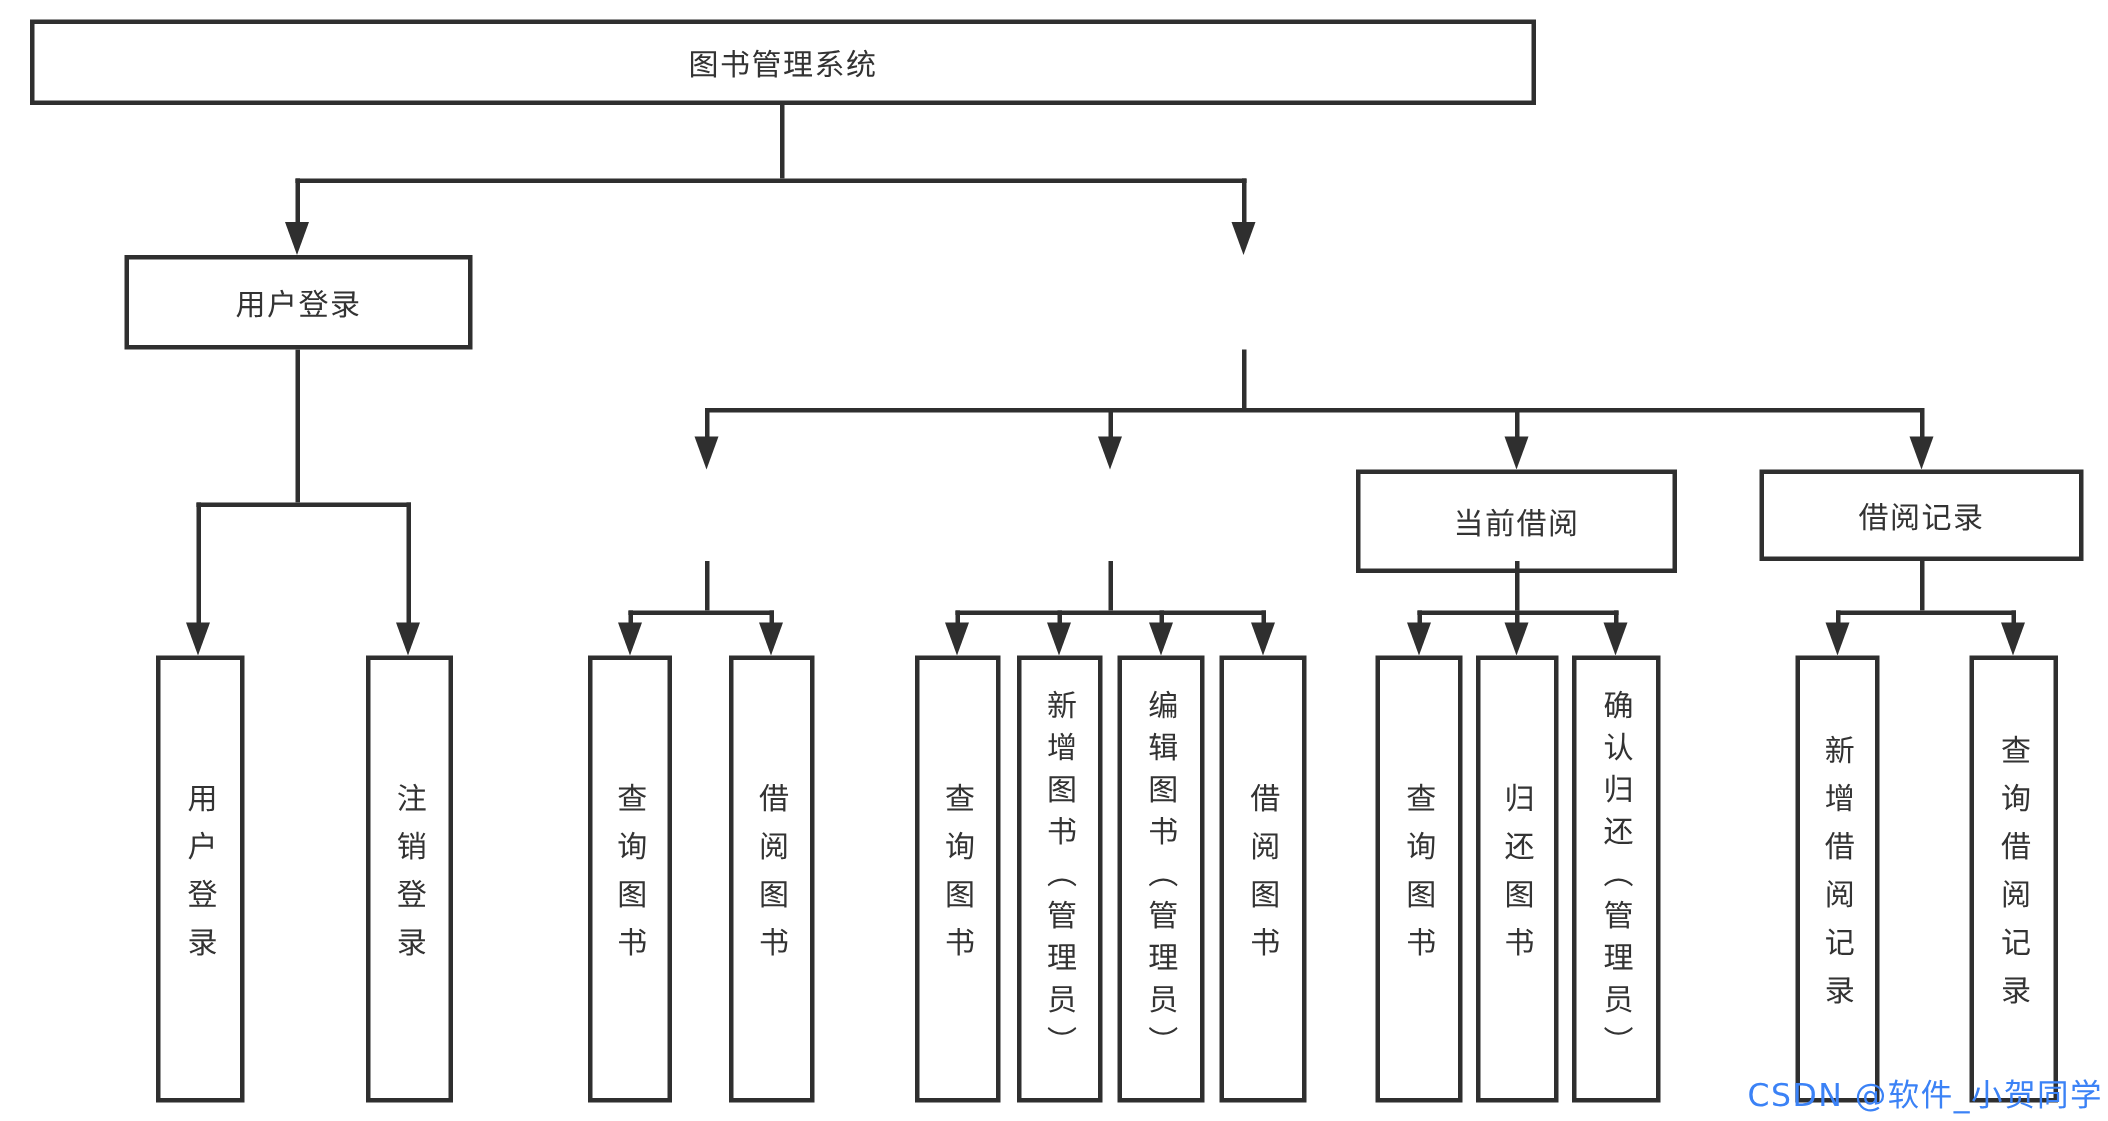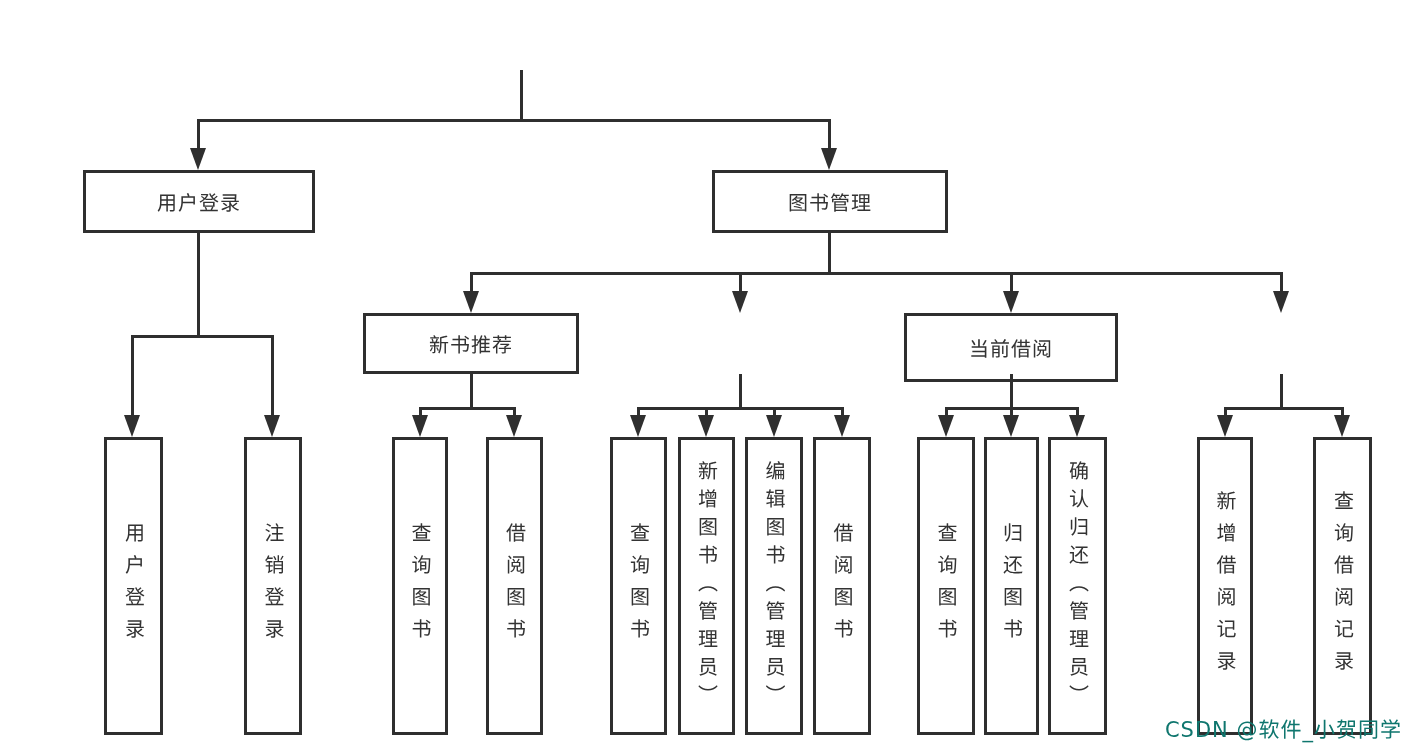--- a/index.html
+++ b/index.html
@@ -20,66 +20,66 @@
   }
   .vlabel.tight { letter-spacing:8px; }
   .line { position:absolute; background:#2f2f2f; }
   .arr {
     position:absolute; width:0; height:0;
     border-left:8px solid transparent; border-right:8px solid transparent;
     border-top:22px solid #2f2f2f;
   }
   .watermark {
     position:absolute; right:3px; bottom:4px;
-    font-size:21px; letter-spacing:1px; color:#0f766e; white-space:nowrap;
+    font-size:21px; letter-spacing:1px; color:#3b82f6; white-space:nowrap;
   }
 </style>
 </head>
 <body>
 
 <div id="canvas">
 
+  <div class="box" style="left:20px;top:13px;width:1004px;height:57px">
+    <span class="hlabel">图书管理系统</span>
+  </div>
 
   <div class="line" style="left:520px;top:70px;width:3px;height:49px"></div>
   <div class="line" style="left:197px;top:119px;width:634px;height:3px"></div>
   <div class="line" style="left:197px;top:119px;width:3px;height:31px"></div>
   <div class="arr" style="left:190px;top:148px"></div>
   <div class="line" style="left:828px;top:119px;width:3px;height:31px"></div>
   <div class="arr" style="left:821px;top:148px"></div>
 
   <div class="box" style="left:83px;top:170px;width:232px;height:63px">
     <span class="hlabel">用户登录</span>
-  </div>
-  <div class="box" style="left:712px;top:170px;width:236px;height:63px">
-    <span class="hlabel">图书管理</span>
   </div>
 
   <div class="line" style="left:197px;top:233px;width:3px;height:102px"></div>
   <div class="line" style="left:131px;top:335px;width:143px;height:3px"></div>
   <div class="line" style="left:131px;top:335px;width:3px;height:82px"></div>
   <div class="arr" style="left:124px;top:415px"></div>
   <div class="line" style="left:271px;top:335px;width:3px;height:82px"></div>
   <div class="arr" style="left:264px;top:415px"></div>
 
   <div class="line" style="left:828px;top:233px;width:3px;height:39px"></div>
   <div class="line" style="left:470px;top:272px;width:812px;height:3px"></div>
   <div class="line" style="left:470px;top:272px;width:3px;height:21px"></div>
   <div class="arr" style="left:463px;top:291px"></div>
   <div class="line" style="left:739px;top:272px;width:3px;height:21px"></div>
   <div class="arr" style="left:732px;top:291px"></div>
   <div class="line" style="left:1010px;top:272px;width:3px;height:21px"></div>
   <div class="arr" style="left:1003px;top:291px"></div>
   <div class="line" style="left:1280px;top:272px;width:3px;height:21px"></div>
   <div class="arr" style="left:1273px;top:291px"></div>
 
-  <div class="box" style="left:363px;top:313px;width:216px;height:61px">
-    <span class="hlabel">新书推荐</span>
-  </div>
   <div class="box" style="left:904px;top:313px;width:214px;height:69px">
     <span class="hlabel">当前借阅</span>
+  </div>
+  <div class="box" style="left:1173px;top:313px;width:216px;height:61px">
+    <span class="hlabel">借阅记录</span>
   </div>
 
   <div class="line" style="left:470px;top:374px;width:3px;height:33px"></div>
   <div class="line" style="left:419px;top:407px;width:97px;height:3px"></div>
   <div class="line" style="left:419px;top:407px;width:3px;height:10px"></div>
   <div class="arr" style="left:412px;top:415px"></div>
   <div class="line" style="left:513px;top:407px;width:3px;height:10px"></div>
   <div class="arr" style="left:506px;top:415px"></div>
 
   <div class="line" style="left:739px;top:374px;width:3px;height:33px"></div>

